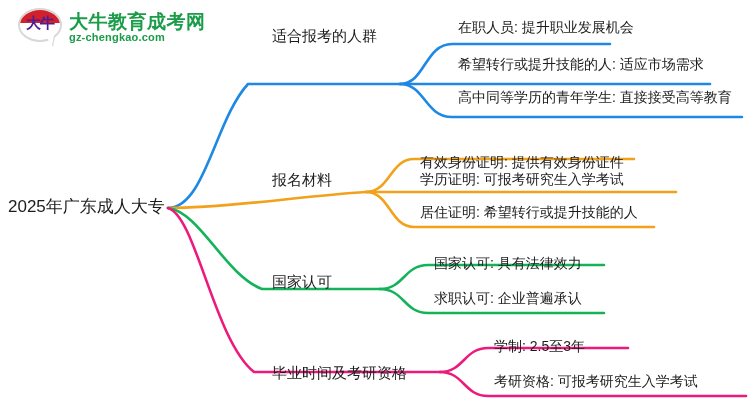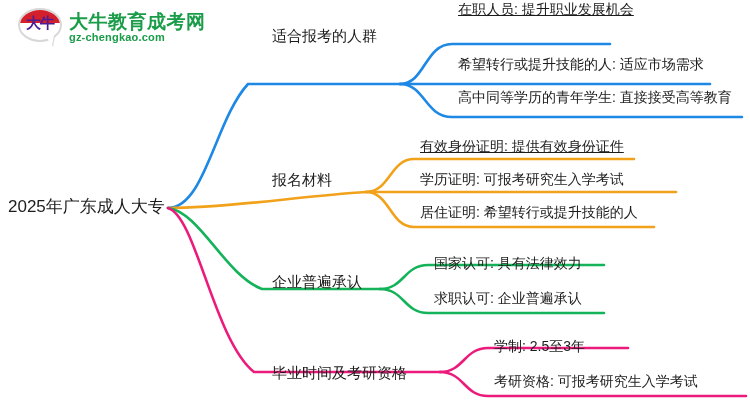--- a/index.html
+++ b/index.html
@@ -95,28 +95,28 @@
 
     <path d="M168,208 C196,216 214,340 254,372 L440,372" stroke="#ec1b7b" stroke-width="2.6"></path>
     <path d="M440,372 C464,372 464,348 488,348 L628,348" stroke="#ec1b7b" stroke-width="2.6"></path>
     <path d="M440,372 C464,372 464,396 488,396 L746,396" stroke="#ec1b7b" stroke-width="2.6"></path>
   </svg>
 
   <div class="node root">2025年广东成人大专</div>
 
   <div class="node l1" style="left:272px;top:28px;">适合报考的人群</div>
   <div class="node l1" style="left:272px;top:172px;">报名材料</div>
-  <div class="node l1" style="left:272px;top:274px;">企业普遍承认</div>
+  <div class="node l1" style="left:272px;top:274px;">国家认可</div>
   <div class="node l1" style="left:272px;top:357px;margin-top:8px;">毕业时间及考研资格</div>
 
-  <div class="node l2" style="left:458px;top:2px;text-decoration:underline;">在职人员: 提升职业发展机会</div>
+  <div class="node l2" style="left:458px;top:20px;">在职人员: 提升职业发展机会</div>
   <div class="node l2" style="left:458px;top:57px;">希望转行或提升技能的人: 适应市场需求</div>
   <div class="node l2" style="left:458px;top:90px;">高中同等学历的青年学生: 直接接受高等教育</div>
 
-  <div class="node l2" style="left:420px;top:139px;text-decoration:underline;">有效身份证明: 提供有效身份证件</div>
+  <div class="node l2" style="left:420px;top:155px;">有效身份证明: 提供有效身份证件</div>
   <div class="node l2" style="left:420px;top:172px;">学历证明: 可报考研究生入学考试</div>
   <div class="node l2" style="left:420px;top:205px;">居住证明: 希望转行或提升技能的人</div>
 
   <div class="node l2" style="left:434px;top:256px;">国家认可: 具有法律效力</div>
   <div class="node l2" style="left:434px;top:291px;">求职认可: 企业普遍承认</div>
 
   <div class="node l2" style="left:494px;top:339px;">学制: 2.5至3年</div>
   <div class="node l2" style="left:494px;top:374px;">考研资格: 可报考研究生入学考试</div>
 
 </div>

